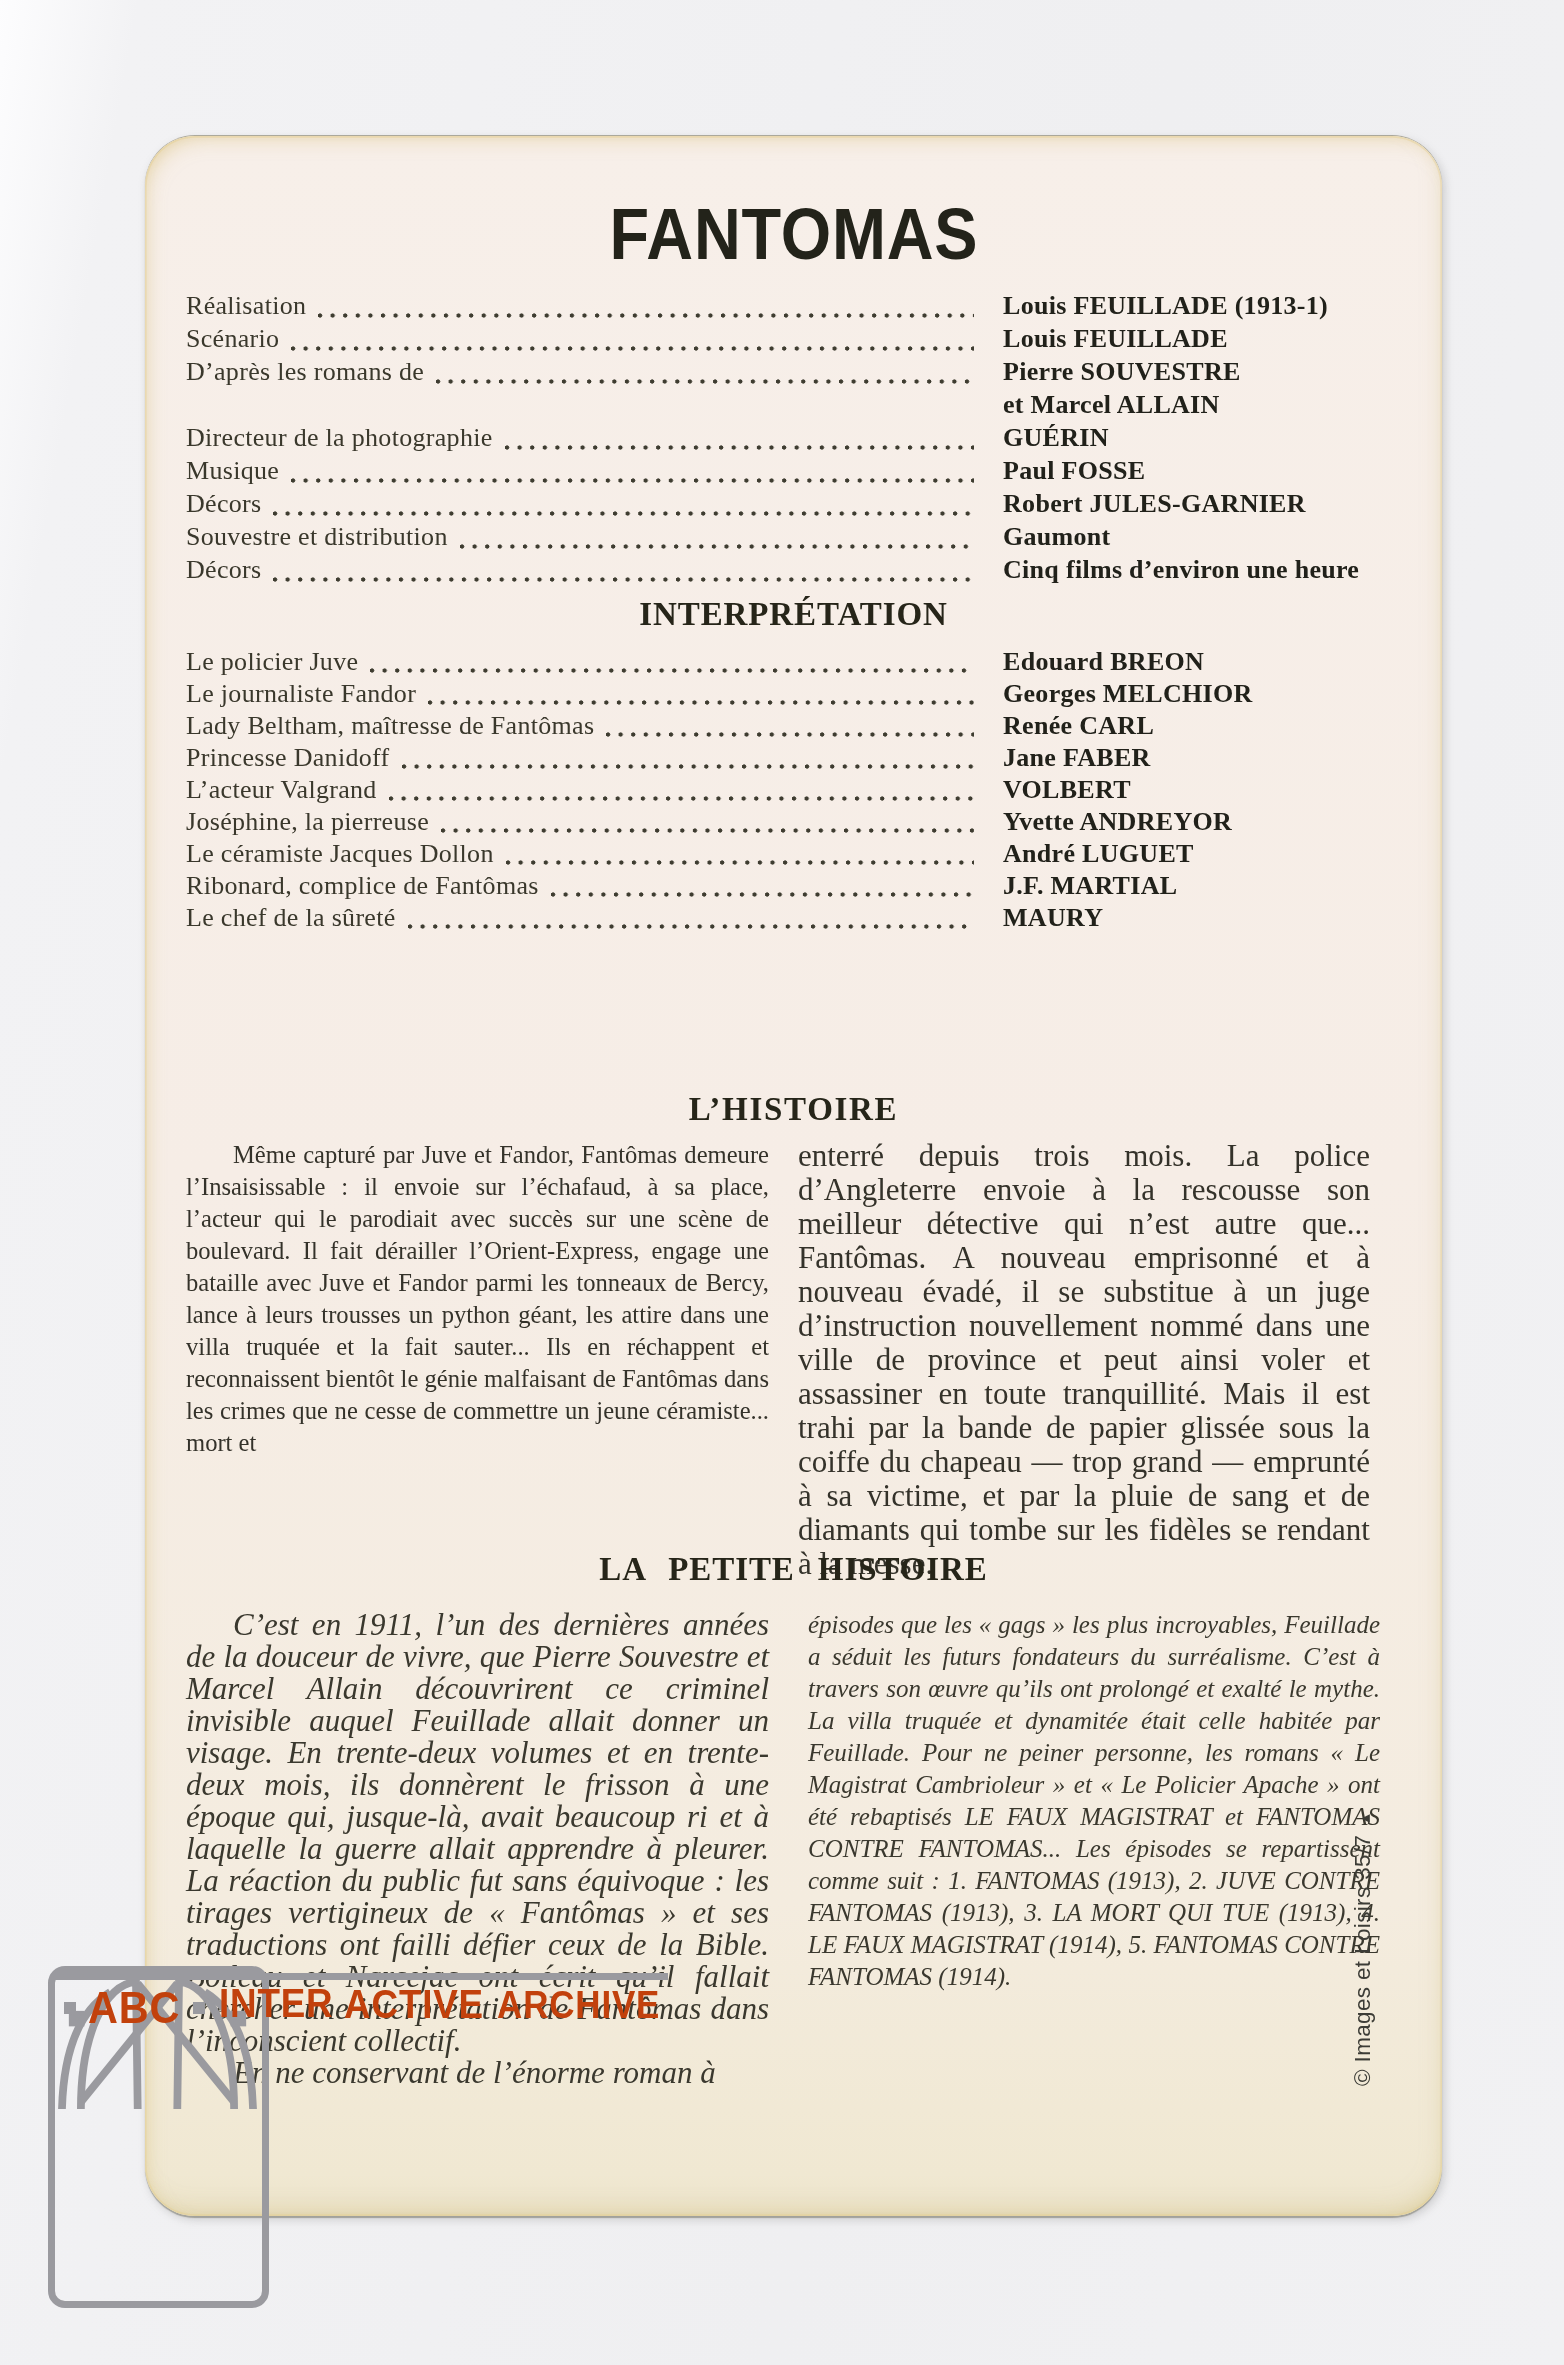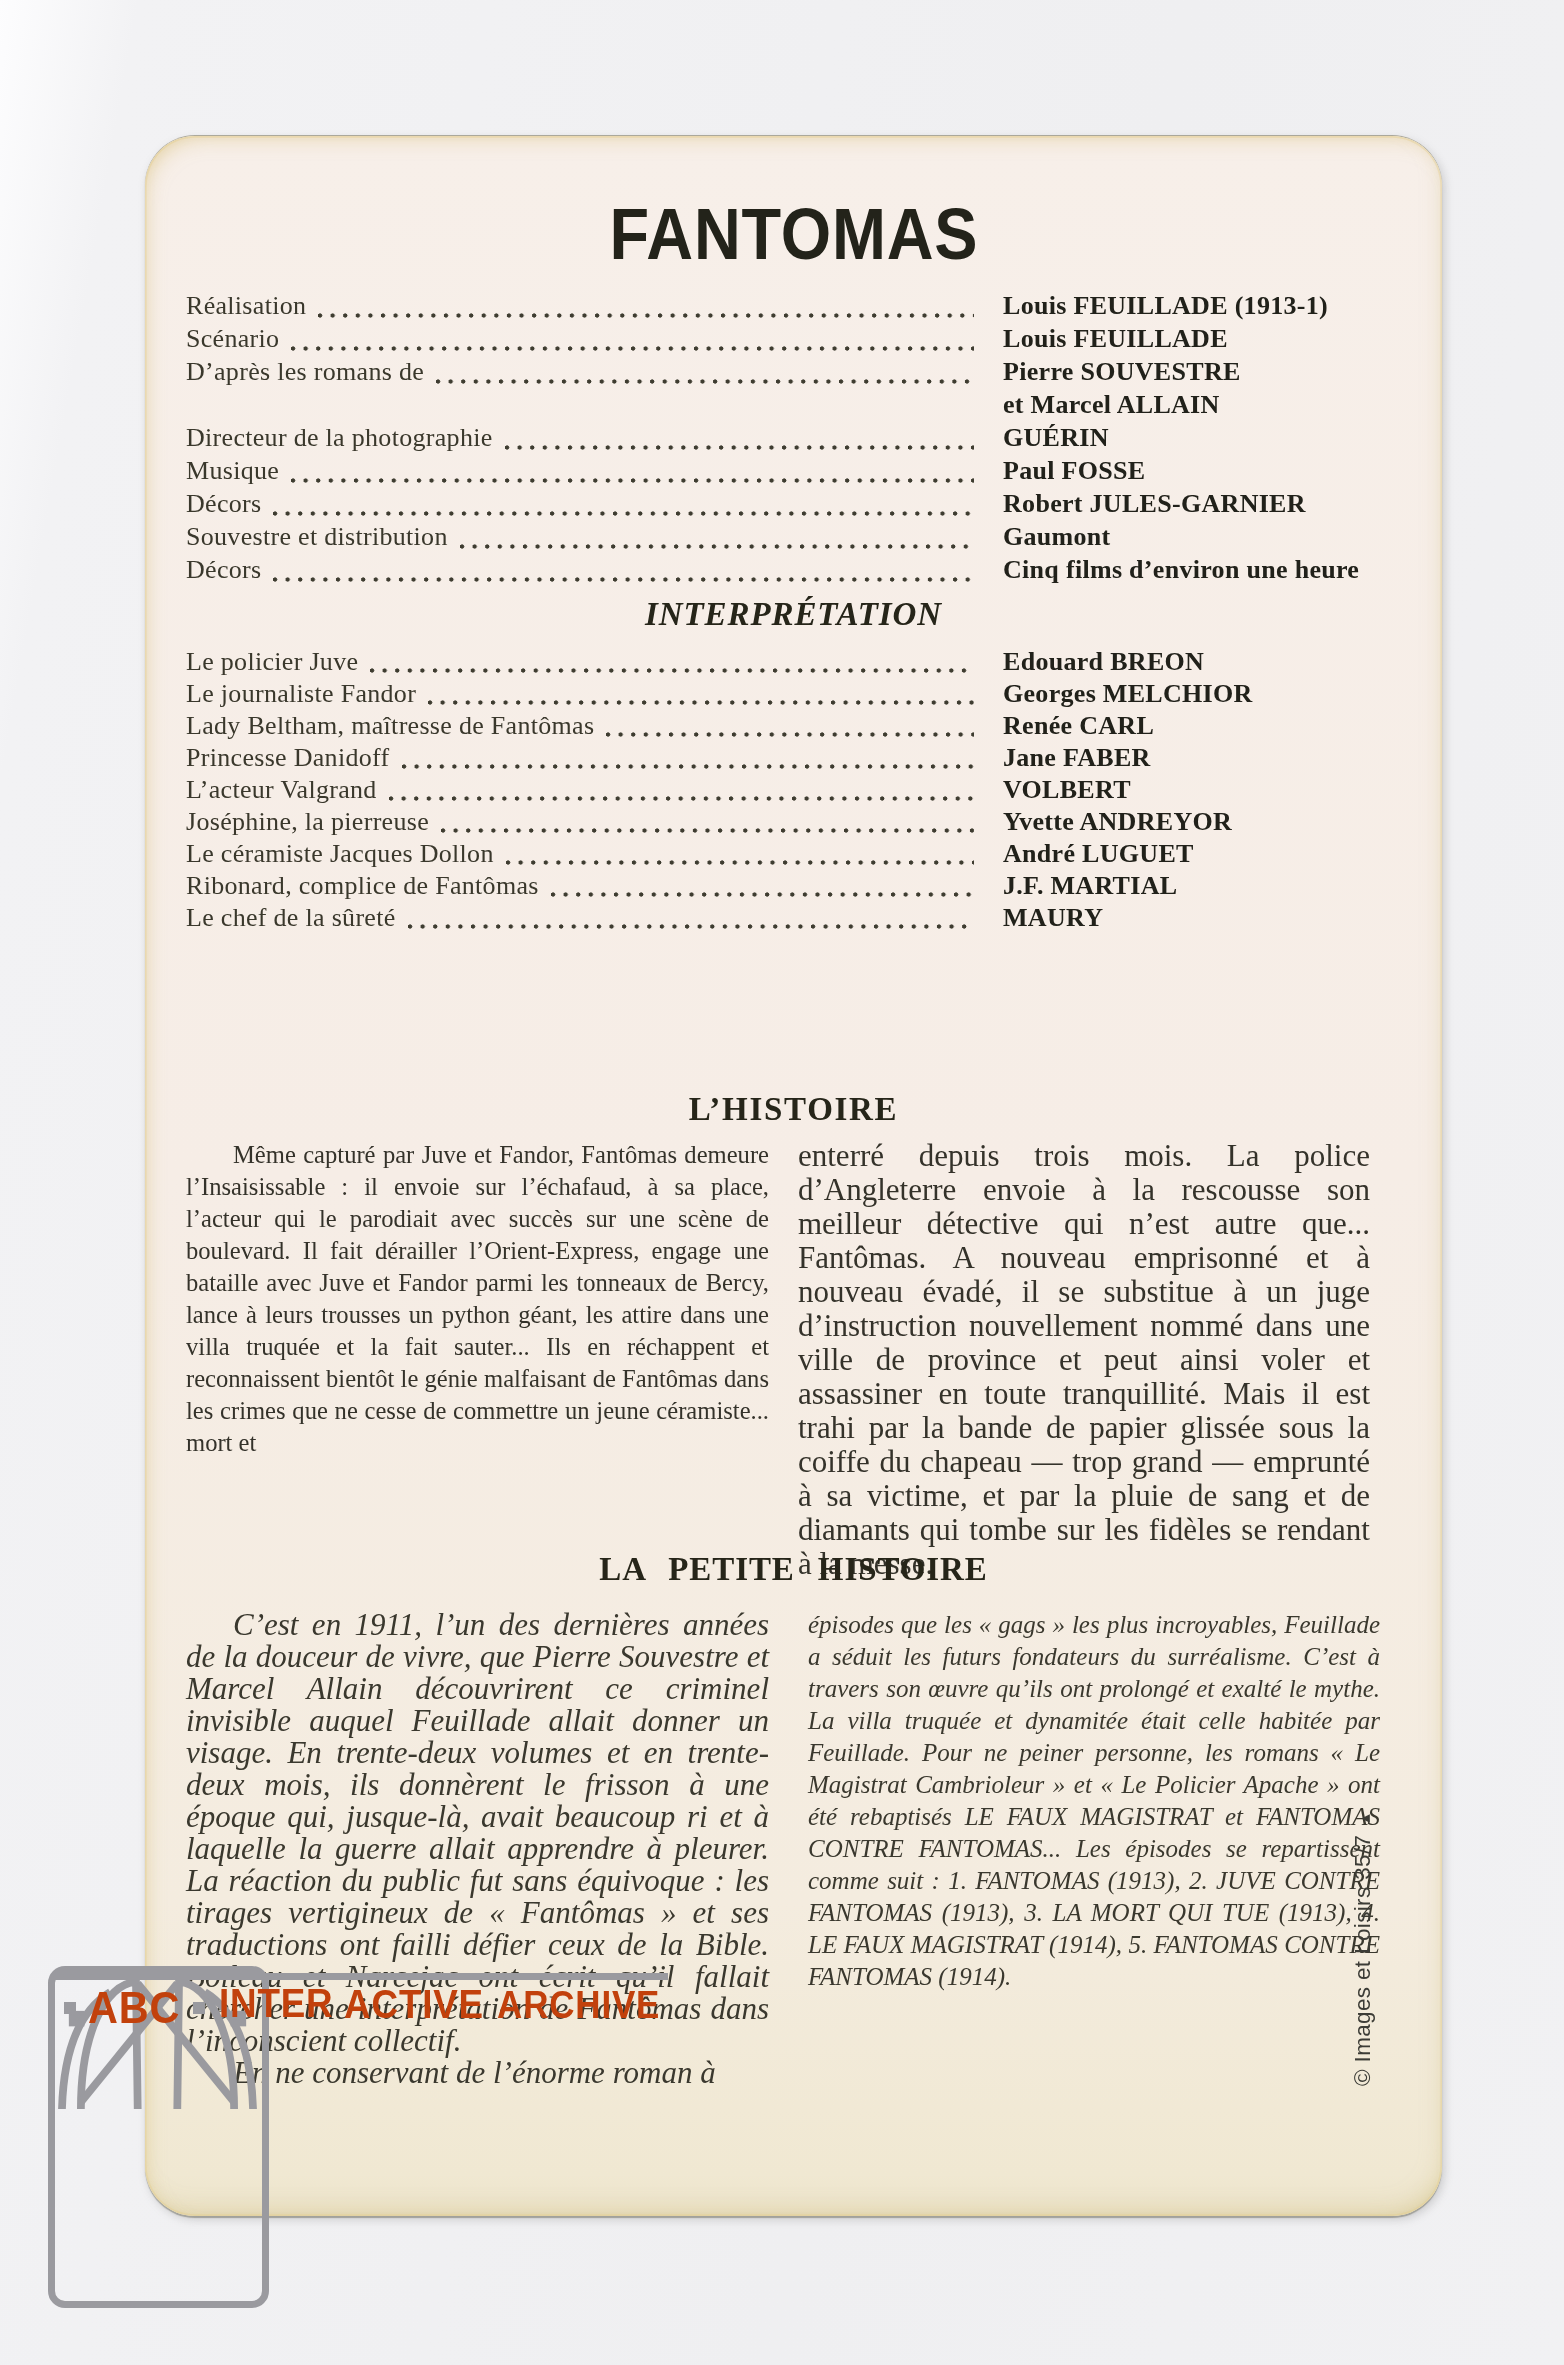--- a/index.html
+++ b/index.html
@@ -26,21 +26,21 @@
   .title{
     position:absolute;left:0;top:62px;width:100%;text-align:center;
     font-family:"Liberation Sans", sans-serif;font-weight:700;font-size:72px;line-height:1;
     color:#23231a;letter-spacing:0.9px;
   }
   .title span{display:inline-block;transform:scaleX(.9);transform-origin:center;}
   .sect-h{
     position:absolute;left:0;width:100%;text-align:center;
     font-weight:700;font-size:33px;line-height:1;color:#262519;letter-spacing:0.9px;
   }
-  .h-interp{top:462px;font-style:italic;}
+  .h-interp{top:462px;}
   .h-hist{top:957px;letter-spacing:1.7px;}
   .h-petite{top:1417px;word-spacing:14px;letter-spacing:0.9px;}
   
   .rows{position:absolute;left:41px;width:1228px;}
   .credits{top:155px;}
   .cast{top:511px;}
   .crow{display:flex;height:33px;font-size:26px;}
   .cast .crow{height:32px;}
   .crow .lbl{flex:none;white-space:nowrap;color:#3a382c;letter-spacing:0.3px;line-height:29px;}
   .crow .dots{

